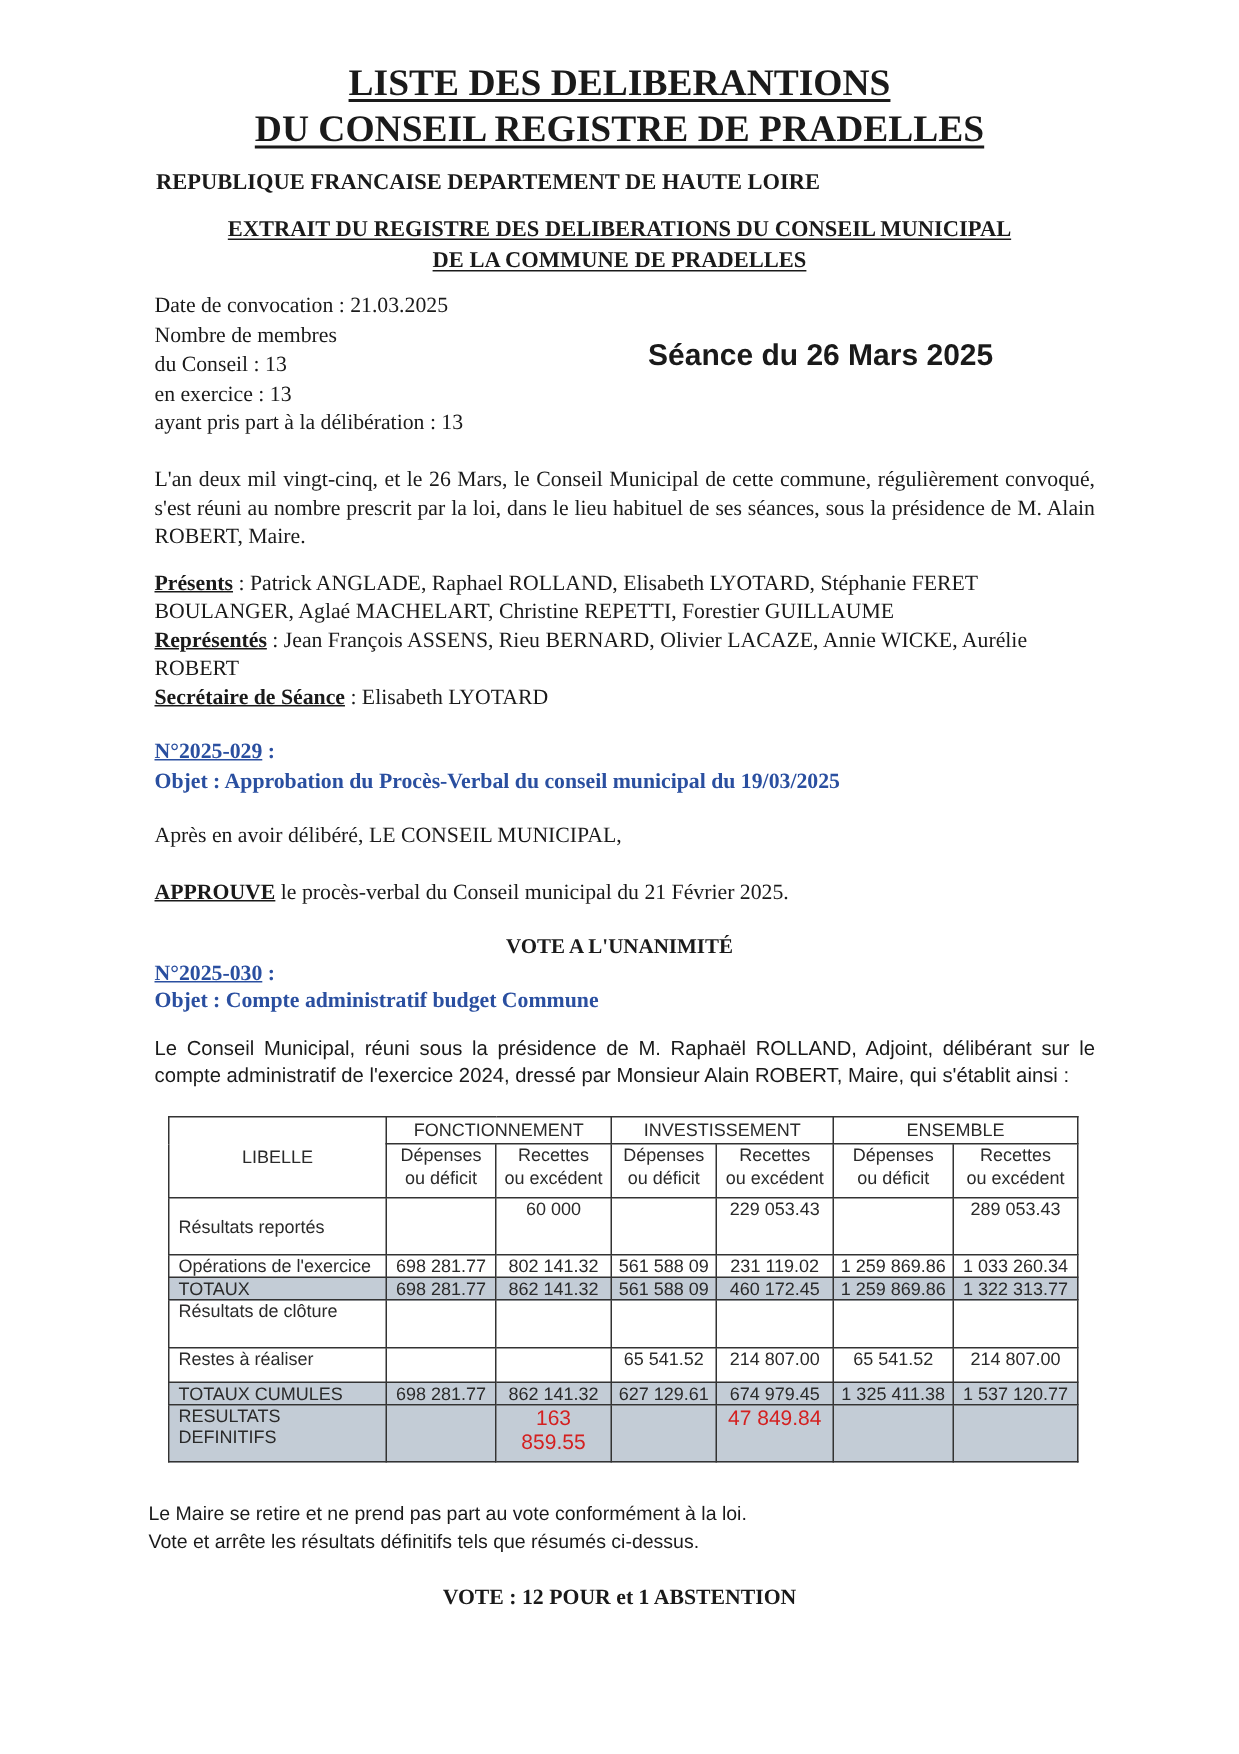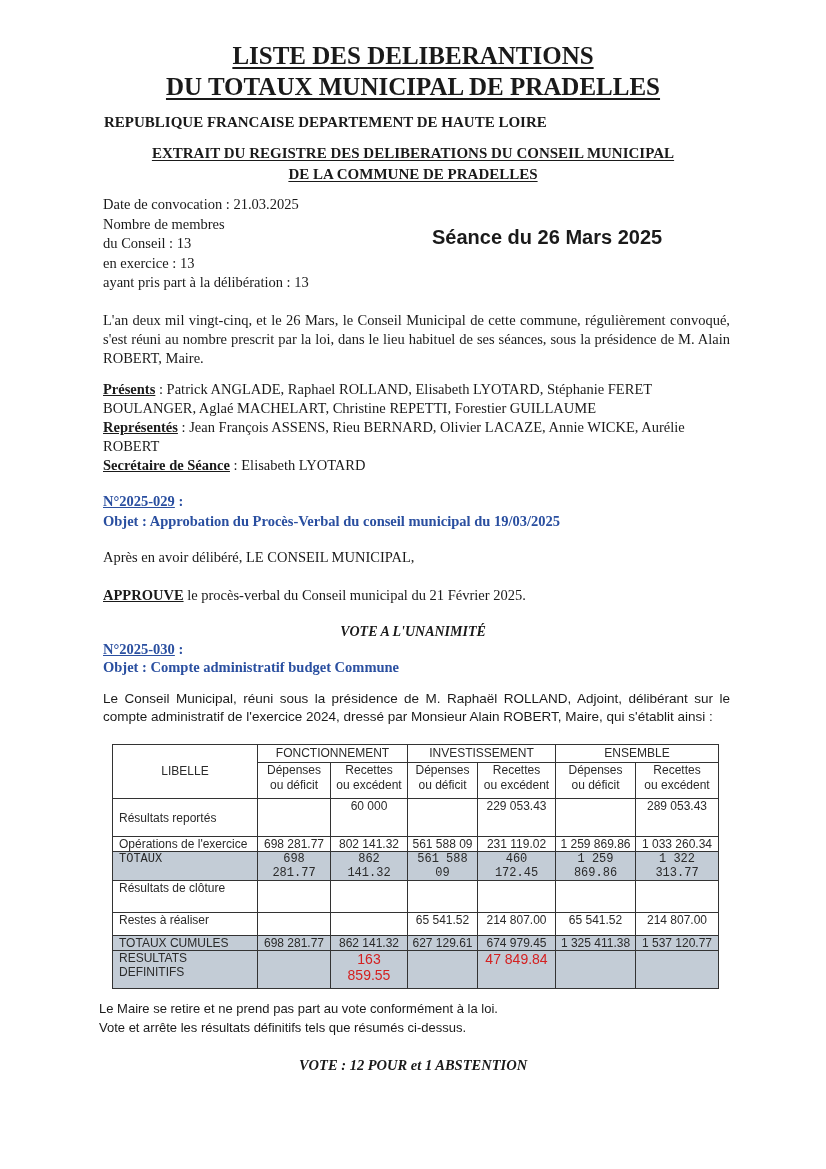--- a/index.html
+++ b/index.html
@@ -23,41 +23,41 @@
   .p-members { top: 380px; text-align: left; }
   .p-members .lbl { font-weight: bold; text-decoration: underline; }
 
   .num { left: 103px; font-weight: bold; font-size: 14.5px; color: #2a4fa0; }
   .num .n { text-decoration: underline; }
   .objet { left: 103px; font-weight: bold; font-size: 14.5px; color: #2a4fa0; }
 
   .line { left: 103px; font-size: 14.5px; }
   .approuve b { text-decoration: underline; margin-top: 16px; }
 
-  .center-bold { left: 0; width: 826px; text-align: center; font-weight: bold; font-size: 14px; font-style: italic; }
+  .center-bold { left: 0; width: 826px; text-align: center; font-weight: bold; font-size: 14px; }
 
   .p-ca { top: 690px; left: 103px; width: 627px; font-size: 13.5px; line-height: 18px; text-align: justify; }
 
   table.ca { position: absolute; left: 112px; top: 744px; border-collapse: collapse; font-family: "Liberation Sans", "DejaVu Sans", sans-serif; font-size: 12px; color: #2a2a2a; }
   table.ca td, table.ca th { border: 1px solid #333; padding: 0 3px; font-weight: normal; text-align: center; vertical-align: top; }
   table.ca th.libelle { vertical-align: middle; }
   table.ca td.lib { text-align: left; padding-left: 6px; }
   table.ca tr.shade td { background: #c3ccd6; }
   .red { color: #d42020; font-size: 14px; }
   .grp { height: 17px; line-height: 17px; }
   .sub { line-height: 15px; height: 36px; }
 
   .after { left: 99px; top: 999px; font-size: 13px; line-height: 19px; }
 </style>
 </head>
 <body>
 
 <div class="abs title serif">
   <span>LISTE DES DELIBERANTIONS</span>
-  <span>DU TOTAUX MUNICIPAL DE PRADELLES</span>
+  <span>DU CONSEIL REGISTRE DE PRADELLES</span>
 </div>
 
 <div class="abs rep serif">REPUBLIQUE FRANCAISE DEPARTEMENT DE HAUTE LOIRE</div>
 
 <div class="abs extrait serif">
   <span>EXTRAIT DU REGISTRE DES DELIBERATIONS DU CONSEIL MUNICIPAL</span>
   <span>DE LA COMMUNE DE PRADELLES</span>
 </div>
 
 <div class="abs meta serif">
@@ -142,21 +142,21 @@
   </tr>
   <tr style="height:15px;">
     <td class="lib">Opérations de l'exercice</td>
     <td>698 281.77</td>
     <td>802 141.32</td>
     <td>561 588 09</td>
     <td>231 119.02</td>
     <td>1 259 869.86</td>
     <td>1 033 260.34</td>
   </tr>
-  <tr class="shade" style="height:14px;font-family:Liberation Mono, monospace;">
+  <tr class="shade" style="height:14px;">
     <td class="lib">TOTAUX</td>
     <td>698 281.77</td>
     <td>862 141.32</td>
     <td>561 588 09</td>
     <td>460 172.45</td>
     <td>1 259 869.86</td>
     <td>1 322 313.77</td>
   </tr>
   <tr style="height:32px;">
     <td class="lib">Résultats de clôture</td>

